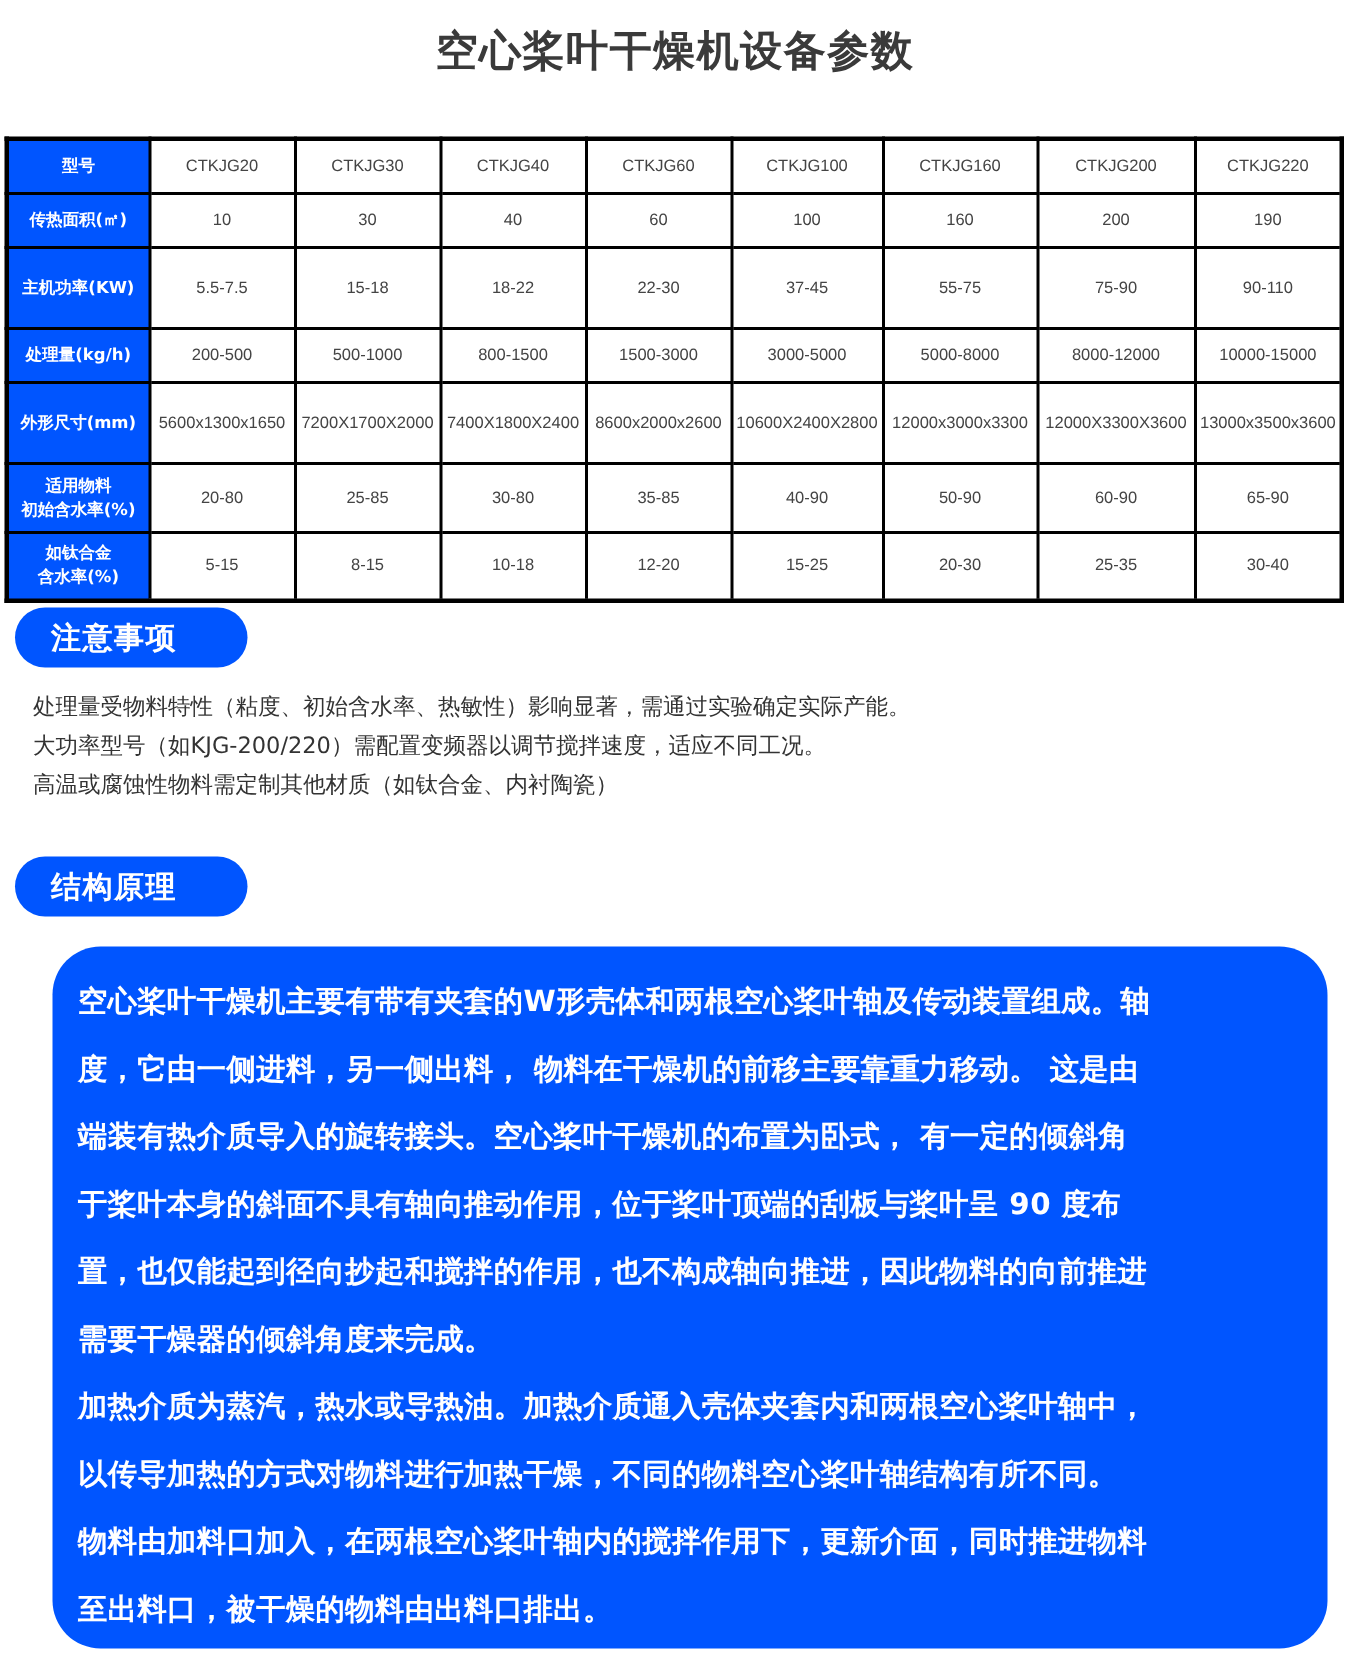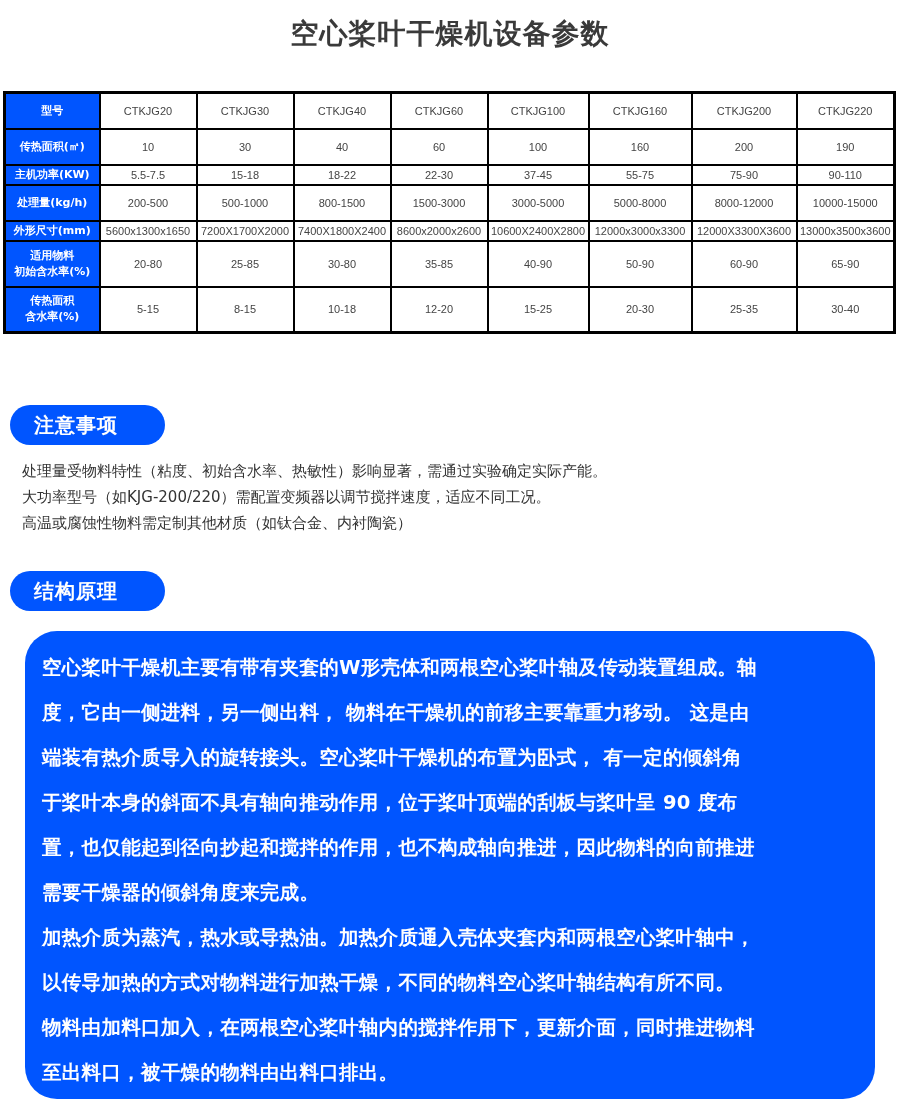--- a/index.html
+++ b/index.html
@@ -23,36 +23,36 @@
     white-space: nowrap; overflow: hidden;
     font-family: "Liberation Sans", sans-serif;
   }
   .spec-table td.row-head {
     background: #0055ff; color: #fff; font-weight: bold; font-size: 11px;
     line-height: 16px; white-space: normal;
     font-family: "DejaVu Sans", sans-serif;
   }
   .spec-table tr.h36 td { height: 36px; }
   .spec-table tr.h46 td { height: 46px; }
-  .spec-table tr.h38 td { height: 20px; }
+  .spec-table tr.h38 td { height: 54px; }
 
   .section-pill {
     position: absolute; left: 10px; width: 155px; height: 40px;
     background: #0055ff; border-radius: 20px; color: #fff;
     font-size: 20px; font-weight: bold; line-height: 40px; padding-left: 24px;
     letter-spacing: 1px;
   }
   .pill-notes { top: 405px; }
   .pill-structure { top: 571px; }
 
   .notes { position: absolute; left: 22px; top: 458px; width: 860px; }
   .notes p { font-size: 15px; line-height: 26px; color: #333; }
 
   .principle-box {
-    position: absolute; left: 25px; top: 631px; width: 850px; height: 468px;
+    position: absolute; left: 35px; top: 631px; width: 850px; height: 468px;
     background: #0055ff; border-radius: 32px;
     padding: 14px 18px 0 17px; color: #fff;
   }
   .principle-box p {
     font-size: 19.5px; line-height: 45px; font-weight: bold; color: #fff;
     letter-spacing: 0.3px; white-space: nowrap;
   }
 </style>
 </head>
 <body>
@@ -136,21 +136,21 @@
       <td>25-85</td>
       <td>30-80</td>
       <td>35-85</td>
       <td>40-90</td>
       <td>50-90</td>
       <td>60-90</td>
       <td>65-90</td>
     </tr>
     <tr class="h46">
       <td class="row-head">
-        <div>传热面积</div>
+        <div>如钛合金</div>
         <div>含水率(%)</div>
       </td>
       <td>5-15</td>
       <td>8-15</td>
       <td>10-18</td>
       <td>12-20</td>
       <td>15-25</td>
       <td>20-30</td>
       <td>25-35</td>
       <td>30-40</td>

